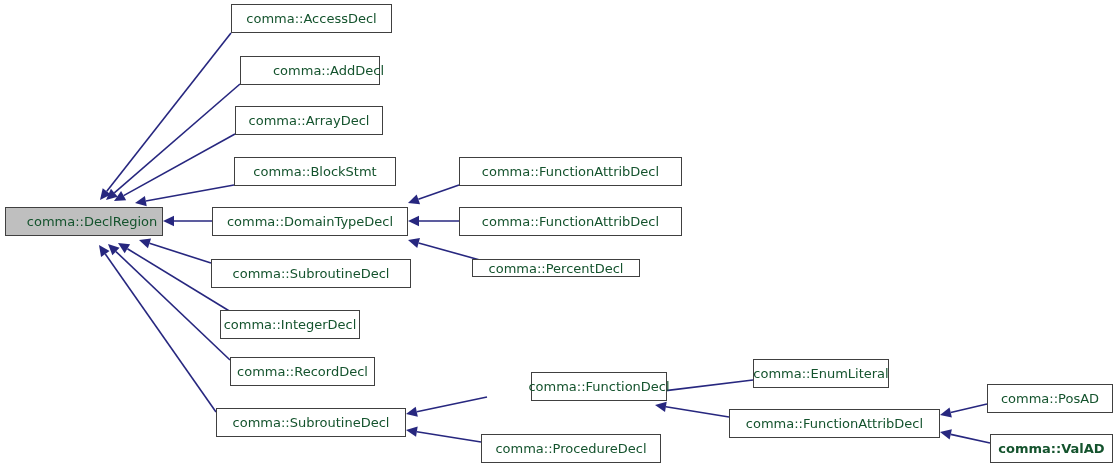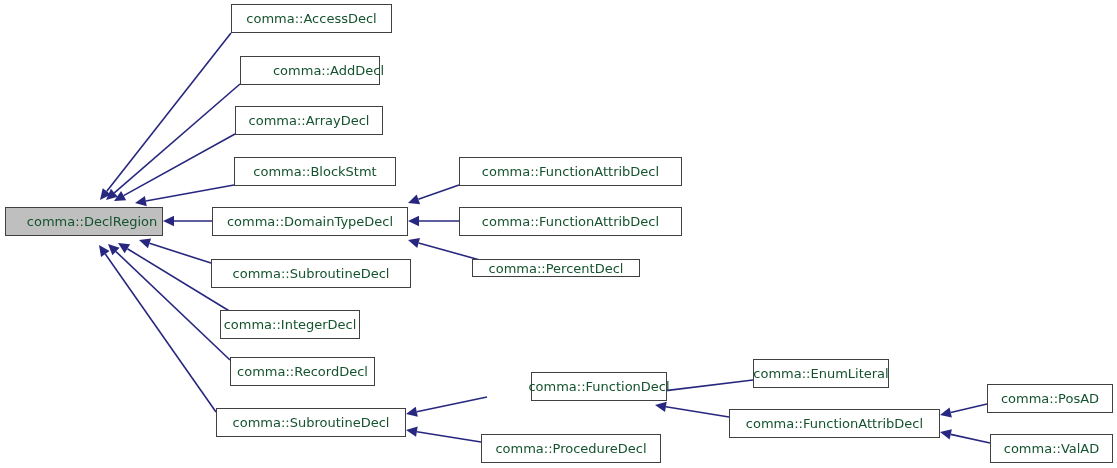--- a/index.html
+++ b/index.html
@@ -172,16 +172,16 @@
     </div>
     <div class="node" style="left: 753px; top: 359px; width: 136px; height: 29px;">
       <span class="label">comma::EnumLiteral</span>
     </div>
     <div class="node" style="left: 729px; top: 409px; width: 211px; height: 29px;">
       <span class="label">comma::FunctionAttribDecl</span>
     </div>
     <div class="node" style="left: 987px; top: 384px; width: 126px; height: 29px;">
       <span class="label">comma::PosAD</span>
     </div>
-    <div class="node" style="left: 990px; top: 434px; width: 123px; height: 29px;">
+    <div class="node" style="left: 990px; top: 434px; width: 123px; height: 29px; font-weight: bold;">
       <span class="label">comma::ValAD</span>
     </div>
   </div>
 
 </body></html>

